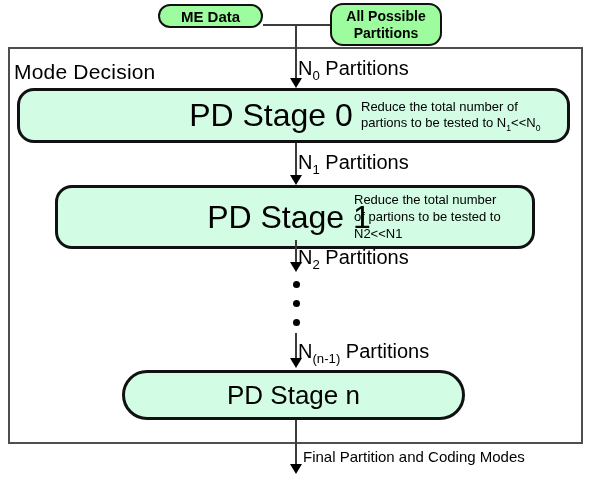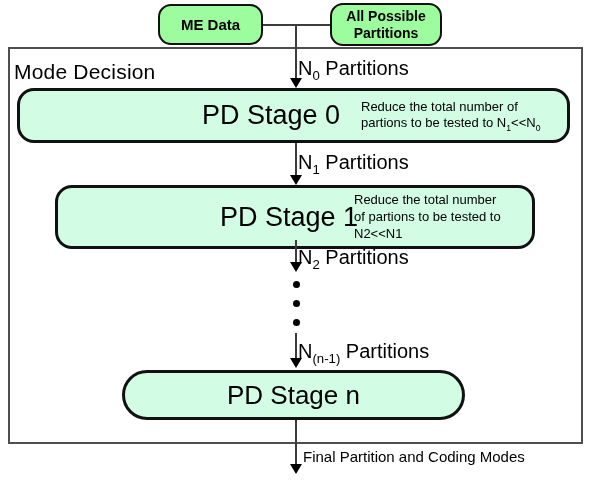--- a/index.html
+++ b/index.html
@@ -38,21 +38,21 @@
     background: var(--node-fill);
     border: 2.5px solid var(--border-black);
     border-radius: 13px;
     display: flex;
     flex-direction: column;
     align-items: center;
     justify-content: center;
     text-align: center;
     font-weight: bold;
   }
-  .gnode.me { left: 158px; top: 4px; width: 105px; height: 41px; font-size: 15px; }
+  .gnode.me { left: 158px; top: 4px; width: 105px; height: 24px; font-size: 15px; }
   .gnode.ap { left: 330px; top: 3px; width: 112px; height: 43px; font-size: 14px; line-height: 1.2; }
   
   .hline, .vline { position: absolute; background: var(--line); }
   .hline { height: 2px; }
   .vline { width: 2px; }
   .arrowhead {
     position: absolute;
     width: 0; height: 0;
     border-left: 6px solid transparent;
     border-right: 6px solid transparent;
@@ -72,21 +72,21 @@
     background: var(--stage-fill);
     border: 3px solid var(--border-black);
     border-radius: 17px;
   }
   .stage .big-label {
     position: absolute;
     top: 0; bottom: 0;
     display: flex;
     align-items: center;
     justify-content: center;
-    font-size: 27px;
+    font-size: 32px;
     white-space: nowrap;
   }
   .stage.s0 { left: 17px; top: 88px; width: 553px; height: 55px; }
   .stage.s0 .big-label { left: 0; right: 45px; }
   .stage.s1 { left: 55px; top: 185px; width: 480px; height: 64px; }
   .stage.s1 .big-label { left: 0; right: 12px; }
   .stage.sn { left: 122px; top: 370px; width: 343px; height: 50px; border-radius: 25px; }
   .stage.sn .big-label { left: 0; right: 0; font-size: 26px; }
   .note {
     position: absolute;

